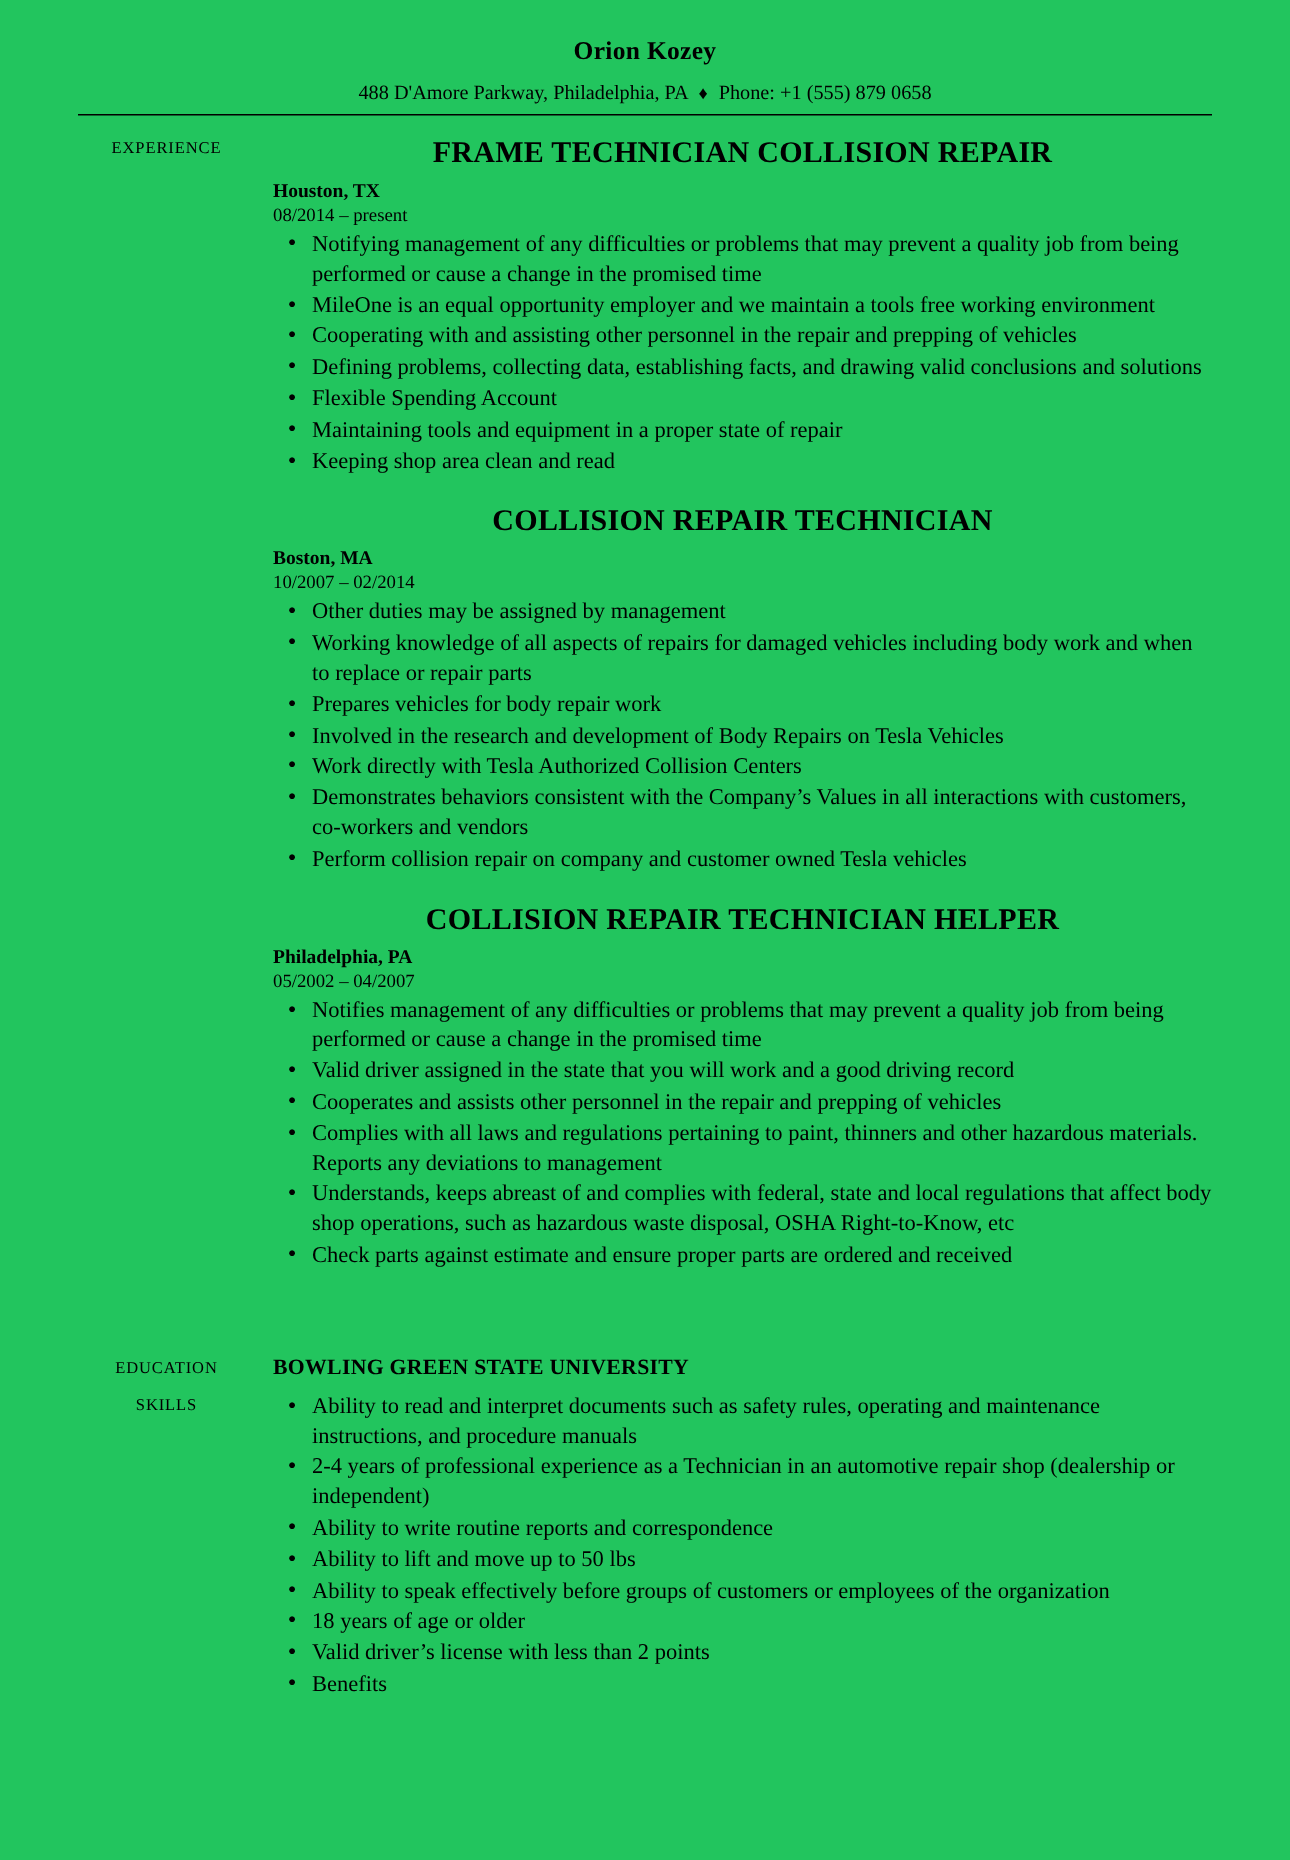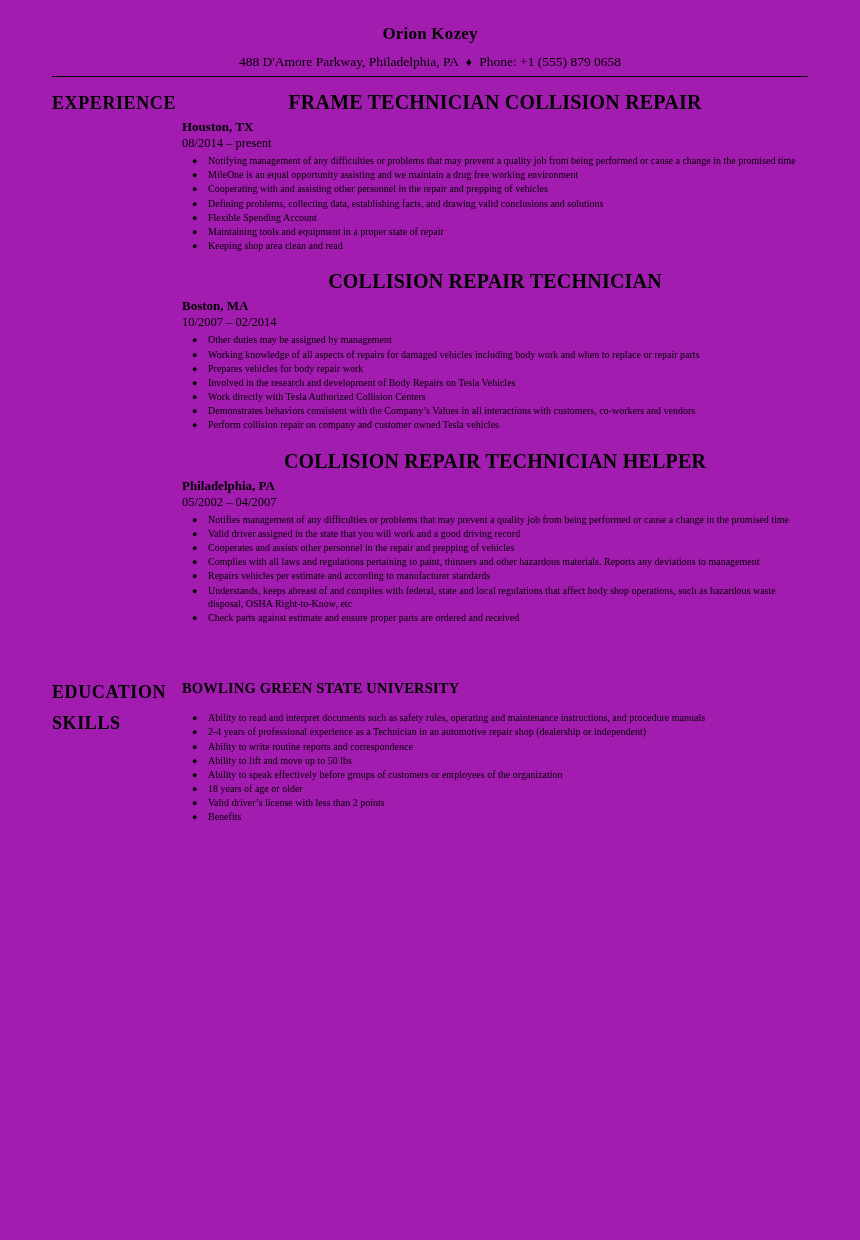--- a/index.html
+++ b/index.html
@@ -4,21 +4,21 @@
 <style>
   html, body {
     margin: 0;
     padding: 0;
     background: #ffffff;
   }
   .page {
     width: 860px;
     height: 1240px;
     position: relative;
-    background: #a21caf;
+    background: #22c55e;
     font-family: "Liberation Serif", serif;
     color: #000000;
     box-sizing: border-box;
     overflow: hidden;
   }
   .resume {
     padding: 24px 52px 0 52px;
   }
   .name {
     text-align: center;
@@ -43,23 +43,24 @@
     margin: 2px 0 14px 0;
   }
   .section {
     display: flex;
     align-items: flex-start;
     margin-bottom: 0px;
   }
   .section-label {
     width: 118px;
     flex: 0 0 118px;
-    font-size: 18px;
-    font-weight: bold;
+    font-size: 11px;
+    font-weight: normal;
     letter-spacing: 0.6px;
+    text-align: center;
     padding-top: 2px;
   }
   .section-body {
     flex: 1 1 auto;
     padding-left: 12px;
   }
   .job {
     margin-bottom: 18px;
   }
   .job-title {
@@ -79,21 +80,21 @@
     margin: 0 0 3px 0;
   }
   ul.bullets {
     list-style: none;
     margin: 0;
     padding: 0;
   }
   ul.bullets li {
     position: relative;
     padding-left: 26px;
-    font-size: 10px;
+    font-size: 15px;
     line-height: 1.32;
     margin-bottom: 1px;
   }
   ul.bullets li::before {
     content: "\25CF";
     position: absolute;
     left: 10px;
     top: -1px;
     font-size: 9px;
     line-height: 1.9;
@@ -126,21 +127,21 @@
     <div class="section">
       <div class="section-label">EXPERIENCE</div>
       <div class="section-body">
 
         <div class="job">
           <div class="job-title">FRAME TECHNICIAN COLLISION REPAIR</div>
           <div class="job-location">Houston, TX</div>
           <div class="job-dates">08/2014 – present</div>
           <ul class="bullets">
             <li>Notifying management of any difficulties or problems that may prevent a quality job from being performed or cause a change in the promised time</li>
-            <li>MileOne is an equal opportunity assisting and we maintain a drug free working environment</li>
+            <li>MileOne is an equal opportunity employer and we maintain a tools free working environment</li>
             <li>Cooperating with and assisting other personnel in the repair and prepping of vehicles</li>
             <li>Defining problems, collecting data, establishing facts, and drawing valid conclusions and solutions</li>
             <li>Flexible Spending Account</li>
             <li>Maintaining tools and equipment in a proper state of repair</li>
             <li>Keeping shop area clean and read</li>
           </ul>
         </div>
 
         <div class="job">
           <div class="job-title">COLLISION REPAIR TECHNICIAN</div>
@@ -159,21 +160,20 @@
 
         <div class="job">
           <div class="job-title">COLLISION REPAIR TECHNICIAN HELPER</div>
           <div class="job-location">Philadelphia, PA</div>
           <div class="job-dates">05/2002 – 04/2007</div>
           <ul class="bullets">
             <li>Notifies management of any difficulties or problems that may prevent a quality job from being performed or cause a change in the promised time</li>
             <li>Valid driver assigned in the state that you will work and a good driving record</li>
             <li>Cooperates and assists other personnel in the repair and prepping of vehicles</li>
             <li>Complies with all laws and regulations pertaining to paint, thinners and other hazardous materials. Reports any deviations to management</li>
-            <li>Repairs vehicles per estimate and according to manufacturer standards</li>
             <li>Understands, keeps abreast of and complies with federal, state and local regulations that affect body shop operations, such as hazardous waste disposal, OSHA Right-to-Know, etc</li>
             <li>Check parts against estimate and ensure proper parts are ordered and received</li>
           </ul>
         </div>
 
       </div>
     </div>
 
     <div class="spacer-edu"></div>
 

